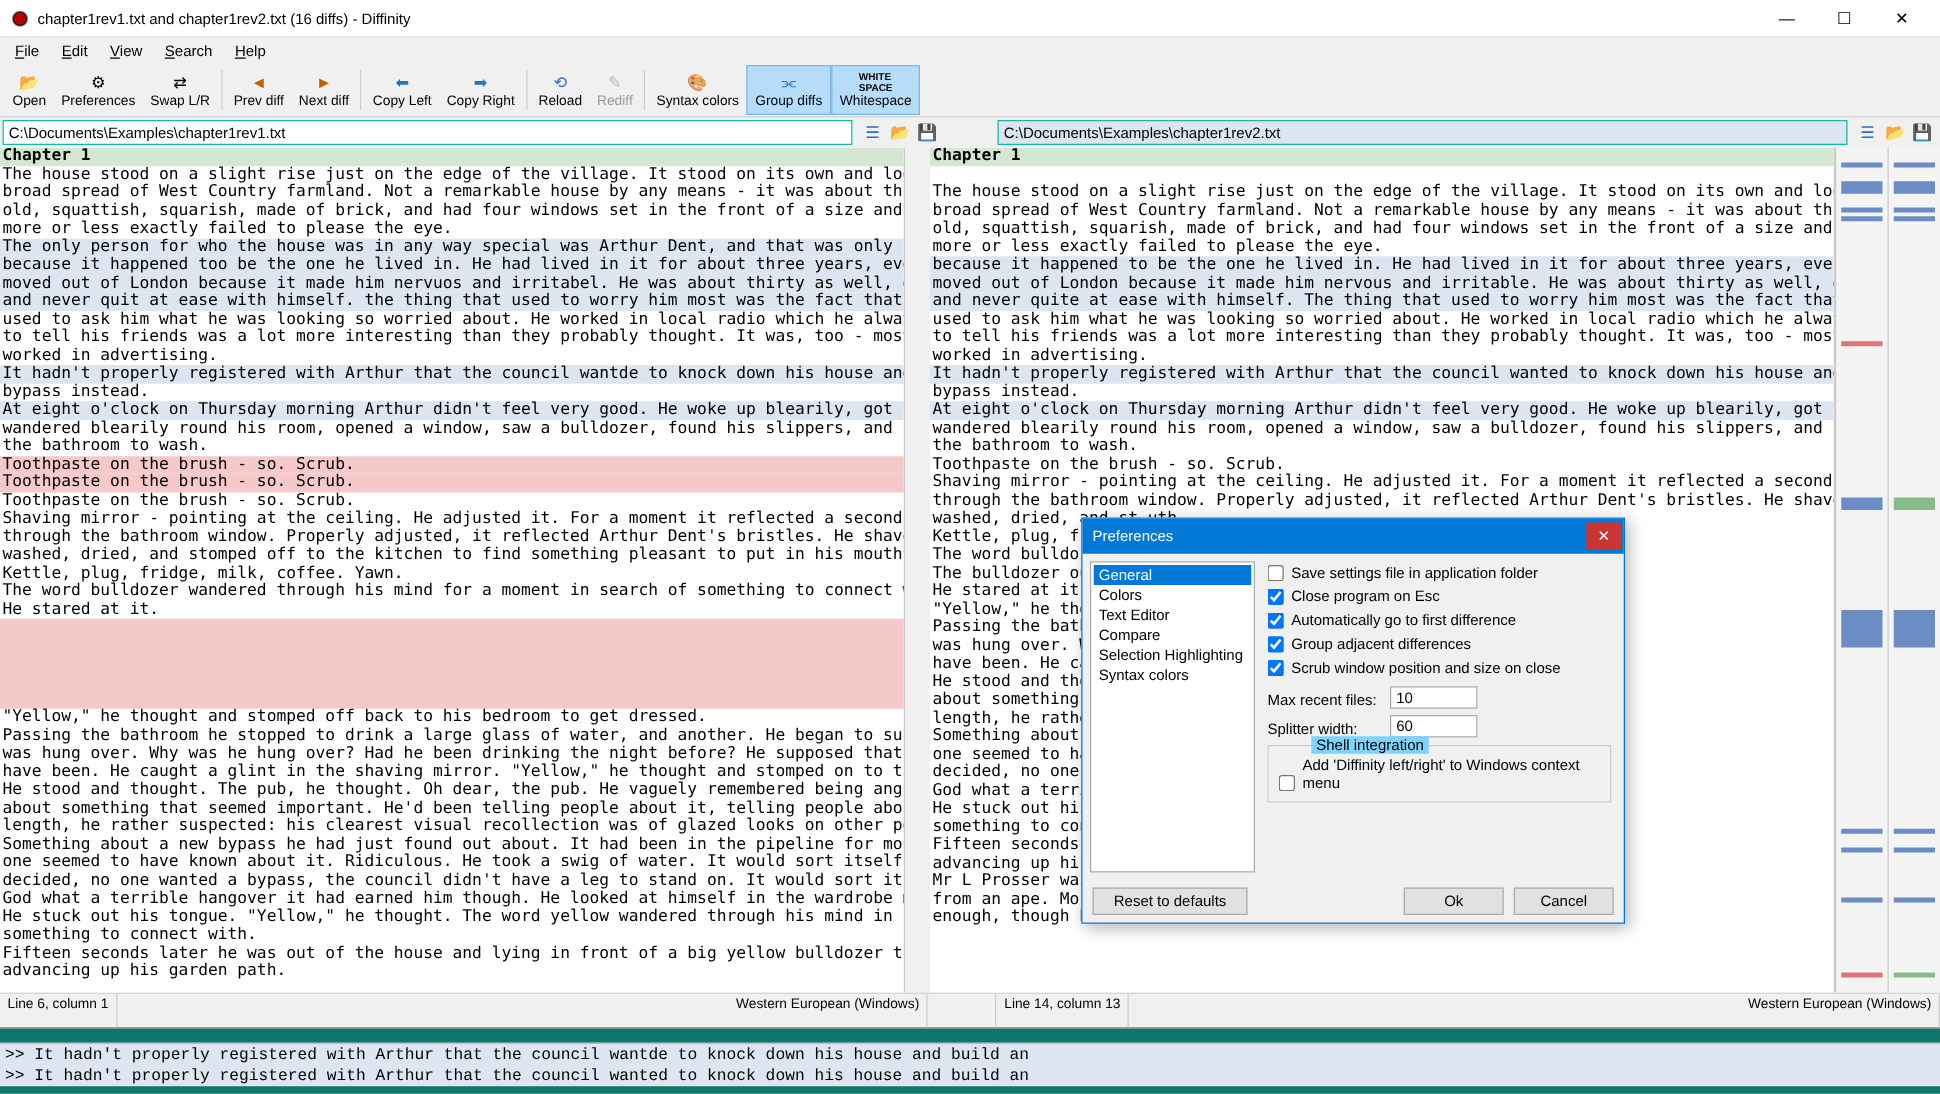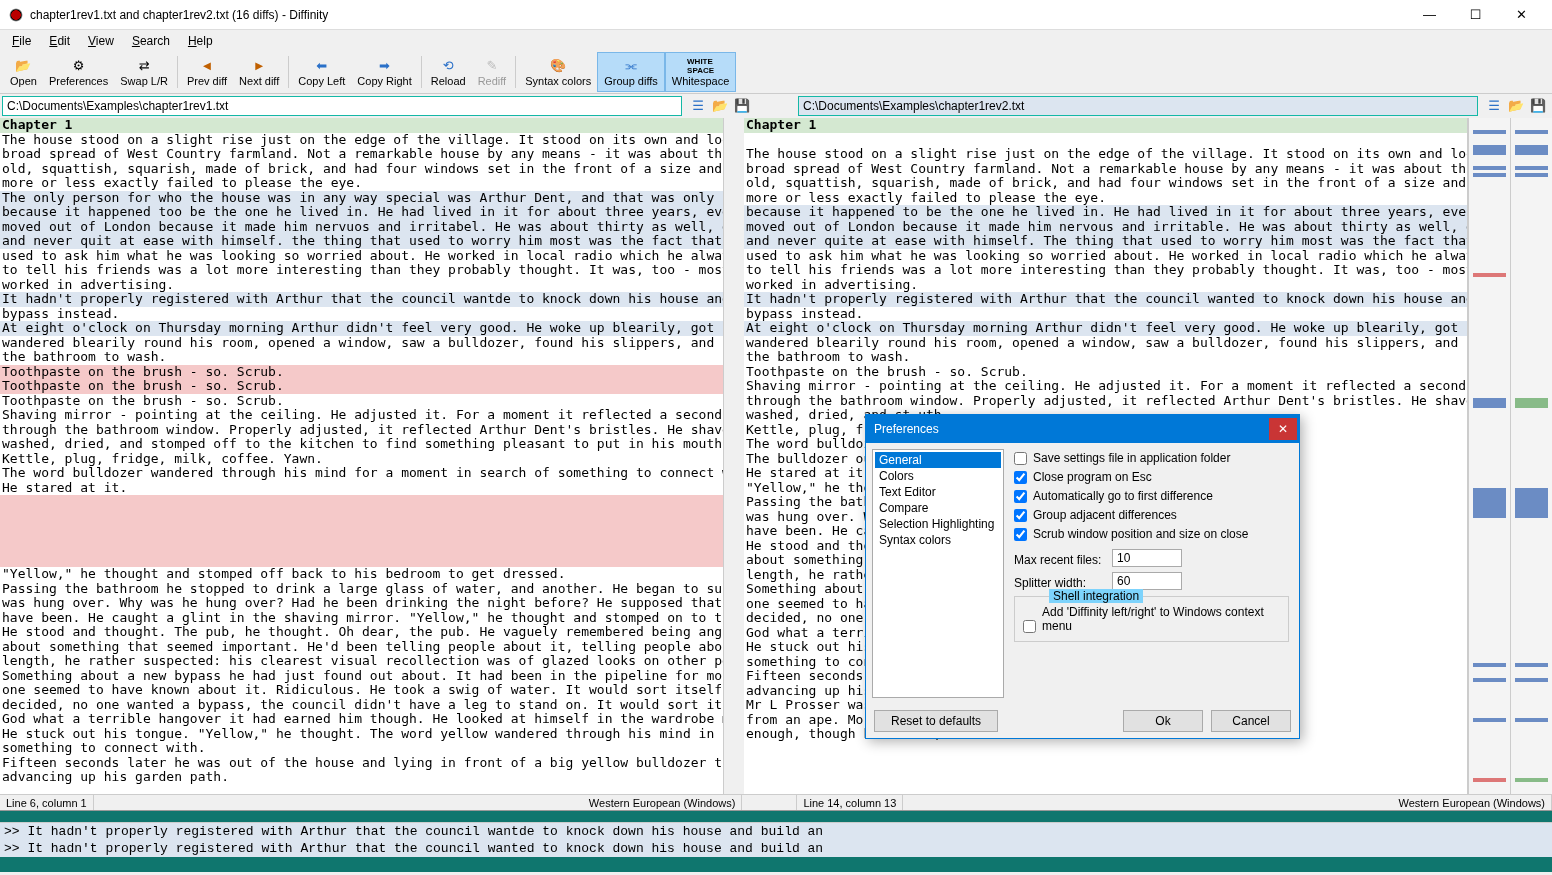--- a/index.html
+++ b/index.html
@@ -26,21 +26,21 @@
 .main { display: flex; height: calc(875px - 30px - 21px - 43px - 24px - 19px - 62px); }
 .pane { flex: 1; background: #fff; overflow: hidden; font-family: Consolas, monospace; font-size: 13px; line-height: 14.5px; position: relative; border-right: 1px solid #ccc; }
 .pane .line { white-space: nowrap; padding: 0 2px; }
 .hdr { background: #d4e8d1; font-weight: bold; }
 .chg { background: #dce5f0; }
 .del { background: #f5c9c9; }
 .delblock { background: #f5c9c9; min-height: 72px; }
 .gutter { width: 20px; background: #f0f0f0; }
 .minimap { width: 42px; background: #f4f4f4; border-left: 1px solid #ccc; position: relative; }
 .minimap .m { position: absolute; left: 4px; right: 4px; height: 4px; }
-.statusbar { height: 16px; background: #f0f0f0; display: flex; border-top: 1px solid #ccc; font-size: 11px; }
+.statusbar { height: 28px; background: #f0f0f0; display: flex; border-top: 1px solid #ccc; font-size: 11px; }
 .statusbar .cell { padding: 2px 6px; border-right: 1px solid #ccc; }
 .statusbar .spacer { flex: 1; }
 .bottompanel { height: 62px; background: #0f766e; border-top: 1px solid #999; font-family: Liberation Mono, monospace; font-size: 13px; overflow: hidden; }
 .bottompanel .bline { white-space: nowrap; padding: 1px 4px; }
 
 .dialog { position: absolute; top: 414px; left: 865px; width: 435px; height: 325px; background: #f0f0f0; border: 1px solid #0078d7; box-shadow: 3px 3px 12px rgba(0,0,0,.3); z-index: 100; display: flex; flex-direction: column; }
 .dialog .dtitle { height: 28px; background: #0078d7; color: #fff; display: flex; align-items: center; padding: 0 8px; font-size: 12px; }
 .dialog .dtitle .spacer { flex: 1; }
 .dialog .dclose { width: 28px; height: 22px; background: #c93535; color: #fff; display: flex; align-items: center; justify-content: center; font-size: 12px; margin-right: -6px; }
 .dialog .dbody { flex: 1; display: flex; }

